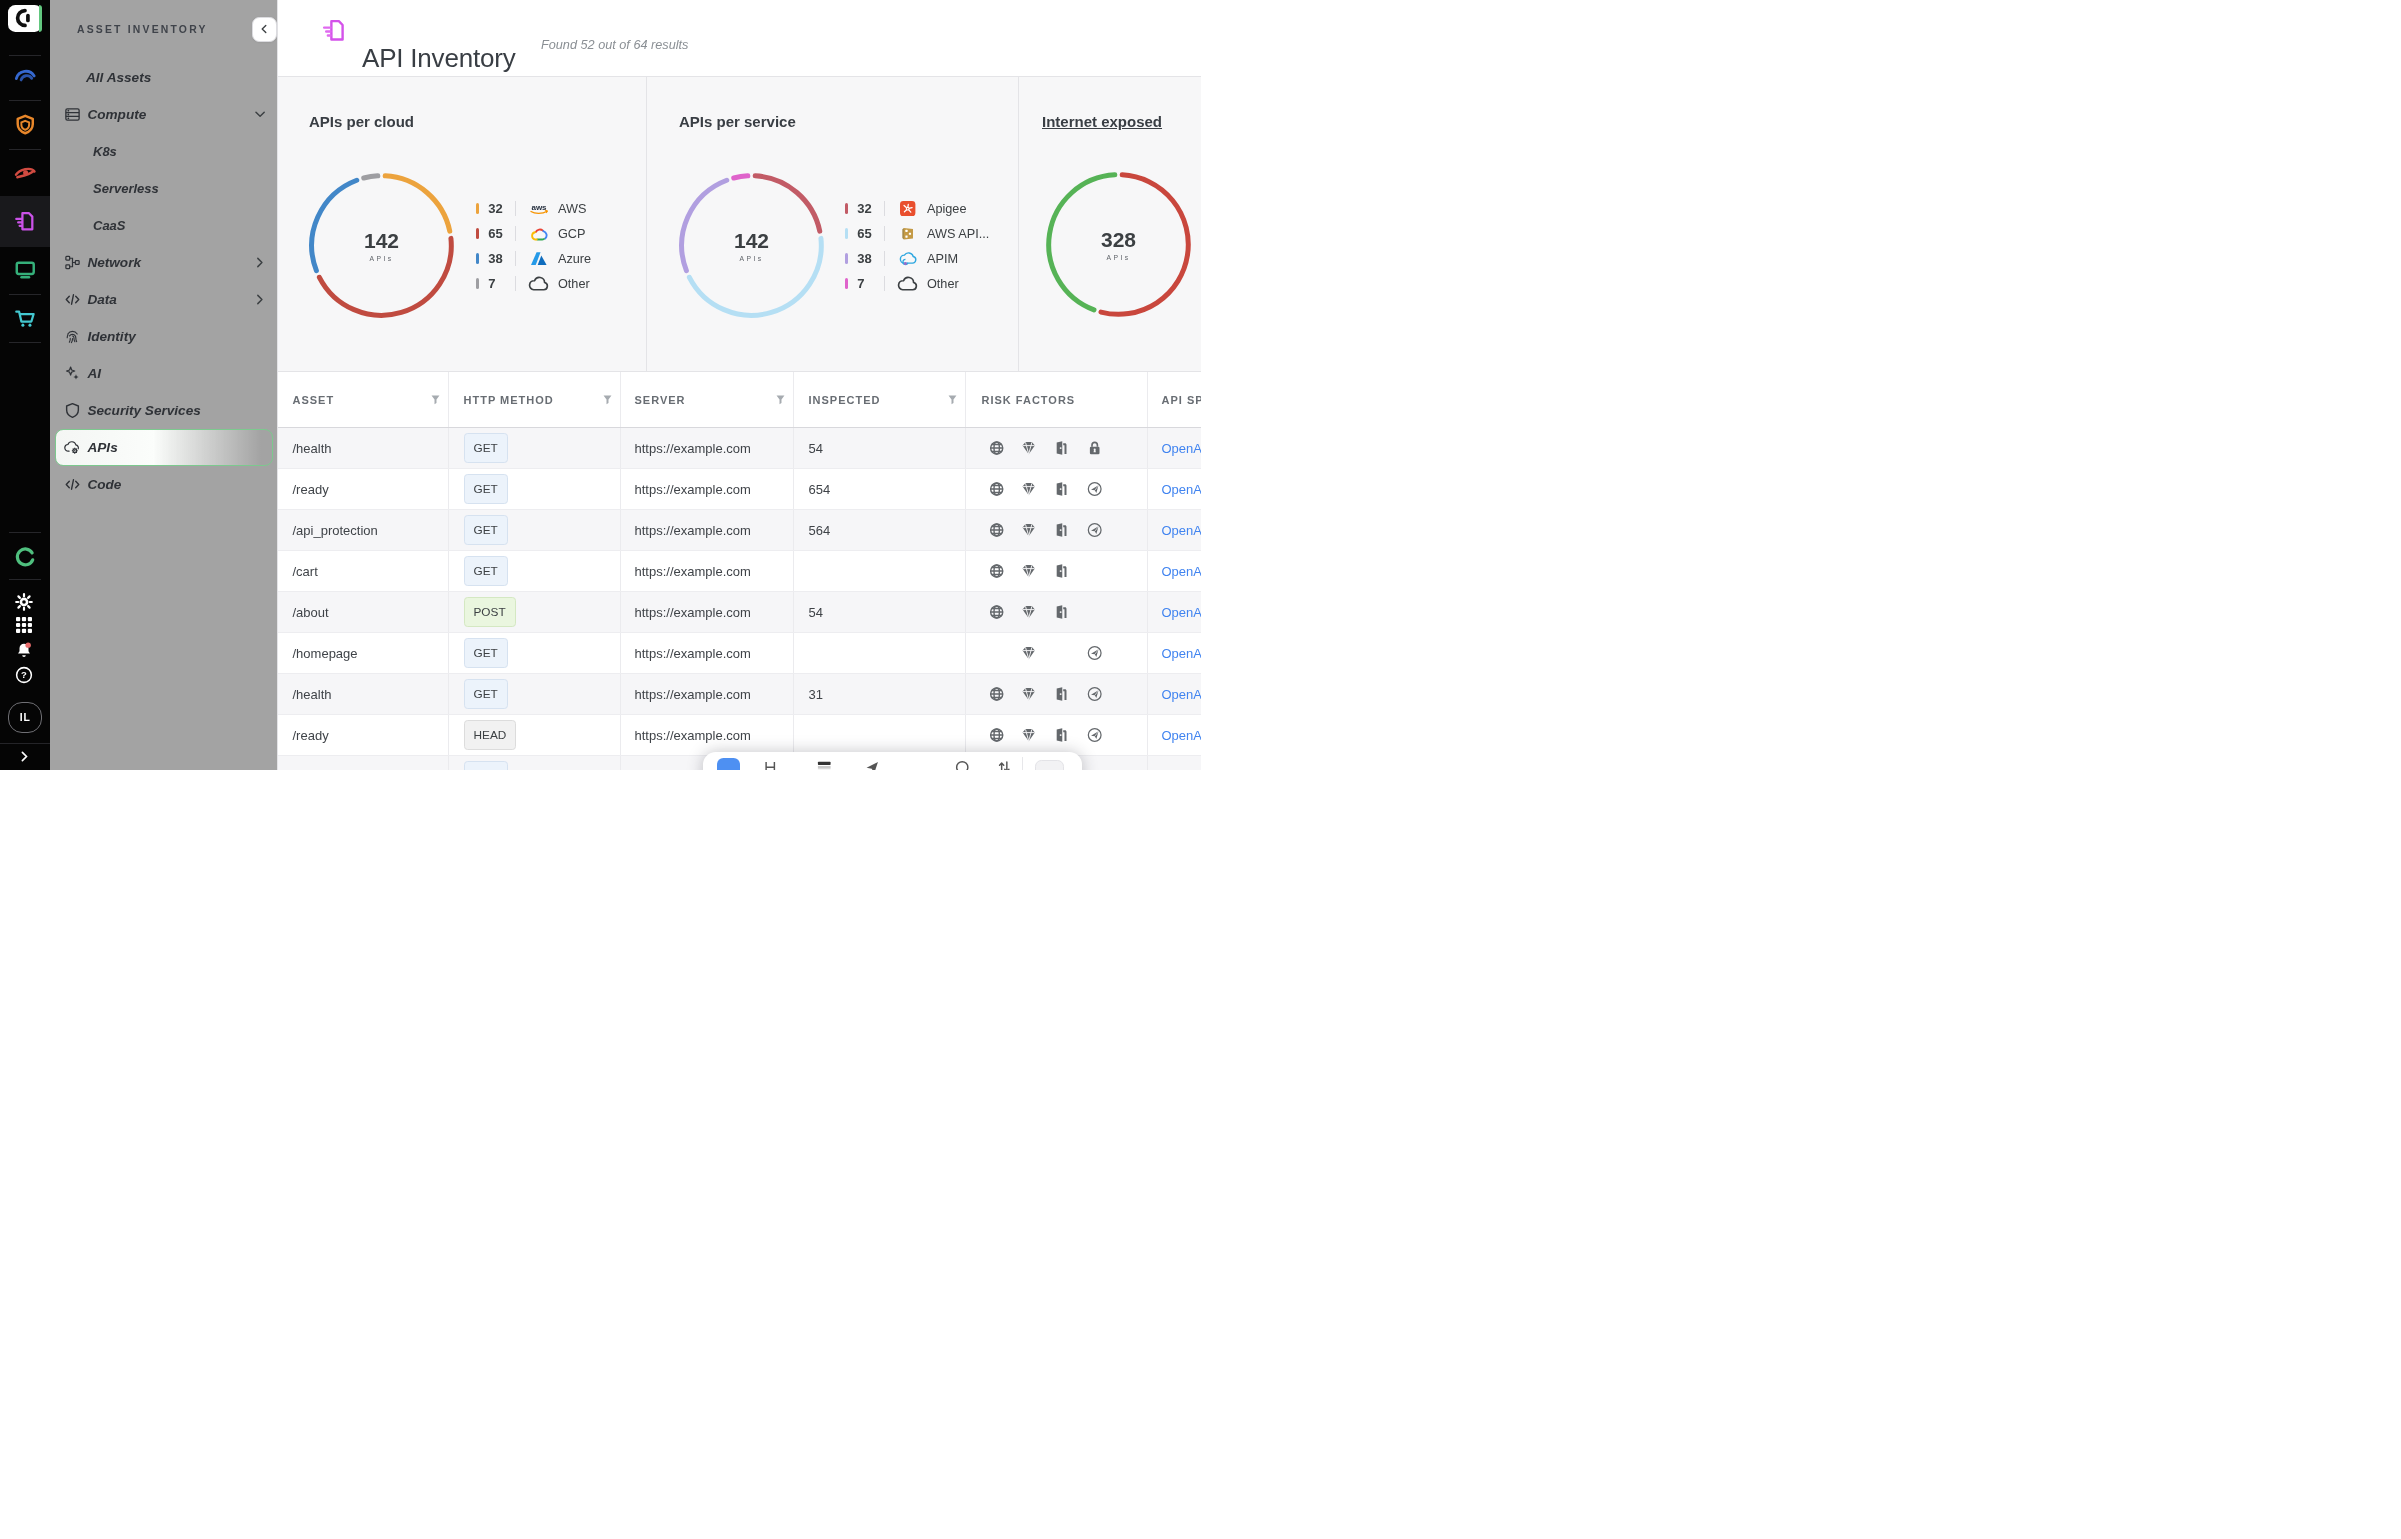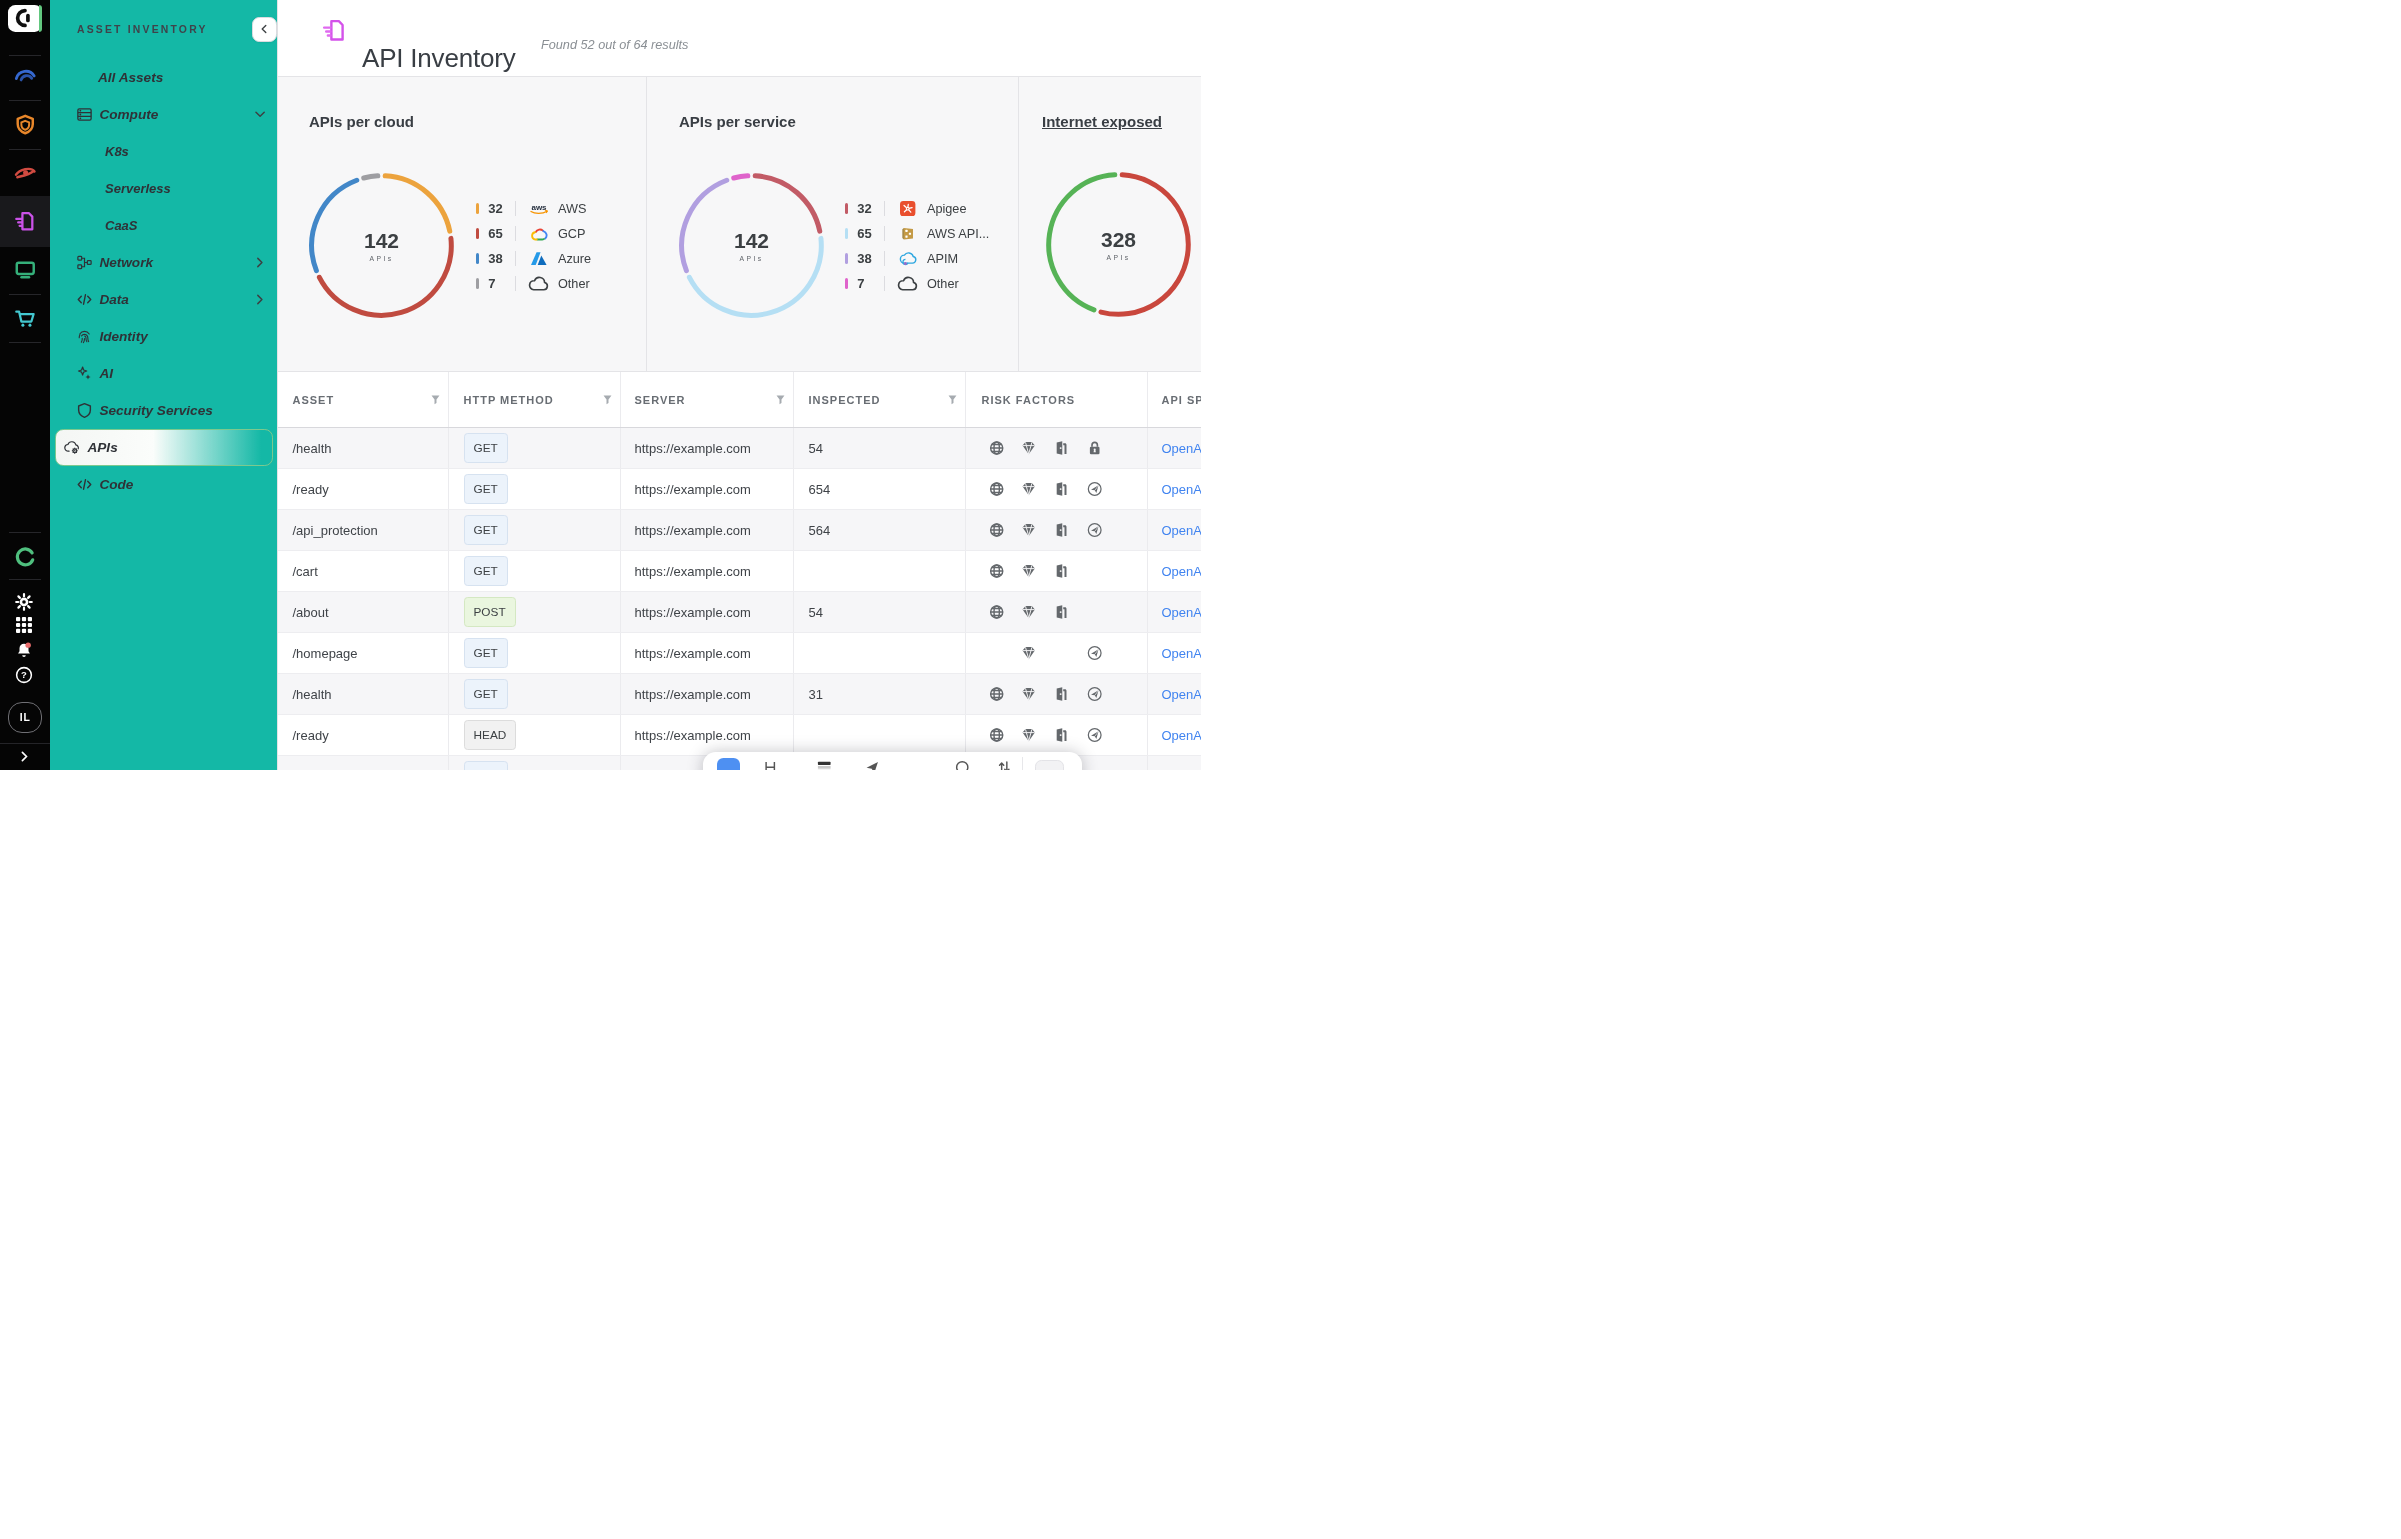--- a/index.html
+++ b/index.html
@@ -14,25 +14,25 @@
   .rail-div{position:absolute;left:9px;width:32px;height:0.9px;background:#26262a;}
   .rmod{position:absolute;left:12.7px;width:24.5px;height:24.5px;display:flex;align-items:center;justify-content:center;}
   .rmod .i,.rmod svg{width:100%;height:100%;display:block;}
   .rail .selblock{position:absolute;left:0;top:196px;width:50px;height:51px;background:#19191c;}
   .rsm{position:absolute;left:15.4px;width:18px;height:18px;}
   .rsm svg{width:100%;height:100%;display:block;}
   .il-btn{position:absolute;left:8.2px;top:702px;width:34px;height:31px;border:1.4px solid #6f6f74;border-radius:14px;color:#fff;font-size:10.4px;font-weight:700;letter-spacing:0.9px;display:flex;align-items:center;justify-content:center;background:transparent;}
   .rail-footer{position:absolute;left:0;bottom:0;width:50px;height:27px;border-top:0.9px solid #242428;display:flex;align-items:center;justify-content:center;}
 
   
-  .sidenav{position:absolute;left:50px;top:0;width:228px;height:770px;background:#14b8a6;border-right:0.9px solid #e3e3e6;z-index:5;}
+  .sidenav{position:absolute;left:50px;top:0;width:228px;height:770px;background:#a3a3a3;border-right:0.9px solid #e3e3e6;z-index:5;}
   .sidenav-title{position:absolute;left:27px;top:23.6px;font-size:10.4px;font-weight:700;letter-spacing:2.2px;color:#3f434a;}
   .collapse-btn{position:absolute;left:202px;top:17px;width:24.5px;height:25.4px;background:#fff;border:0.9px solid #dcdce0;border-radius:7.3px;display:flex;align-items:center;justify-content:center;cursor:pointer;box-shadow:0 0.9px 1.8px rgba(0,0,0,.05);}
   #nav-items{position:absolute;left:0;top:59px;width:100%;}
-  .nav-item{height:37px;display:flex;align-items:center;padding-left:26px;font-style:italic;font-weight:700;font-size:13.6px;color:#2f3237;cursor:pointer;position:relative;}
+  .nav-item{height:37px;display:flex;align-items:center;padding-left:14px;font-style:italic;font-weight:700;font-size:13.6px;color:#2f3237;cursor:pointer;position:relative;}
   .nav-item .i{width:17px;height:17px;margin-right:6.4px;flex:0 0 auto;display:inline-flex;}
   .nav-item .i svg{width:100%;height:100%;}
   .nav-item.plain .nav-label{margin-left:22px;}
   .nav-item.child{font-size:13px;font-weight:600;}
   .nav-item.child .nav-label{margin-left:29px;}
   .nav-item .chevron{margin-left:auto;margin-right:12.7px;width:8.2px;height:11px;display:inline-flex;}
   .nav-item .chevron svg{width:8.2px;height:11px;}
   .nav-item .chevron.down svg{transform:rotate(90deg);}
   .nav-item.selected{margin:0 3.6px 0 4.5px;padding-left:8.6px;border:1.4px solid #7cc98e;border-radius:8.2px;background:linear-gradient(90deg,#f4f6f4 0%,#fbfdfb 45%,rgba(255,255,255,0) 95%);}
 

